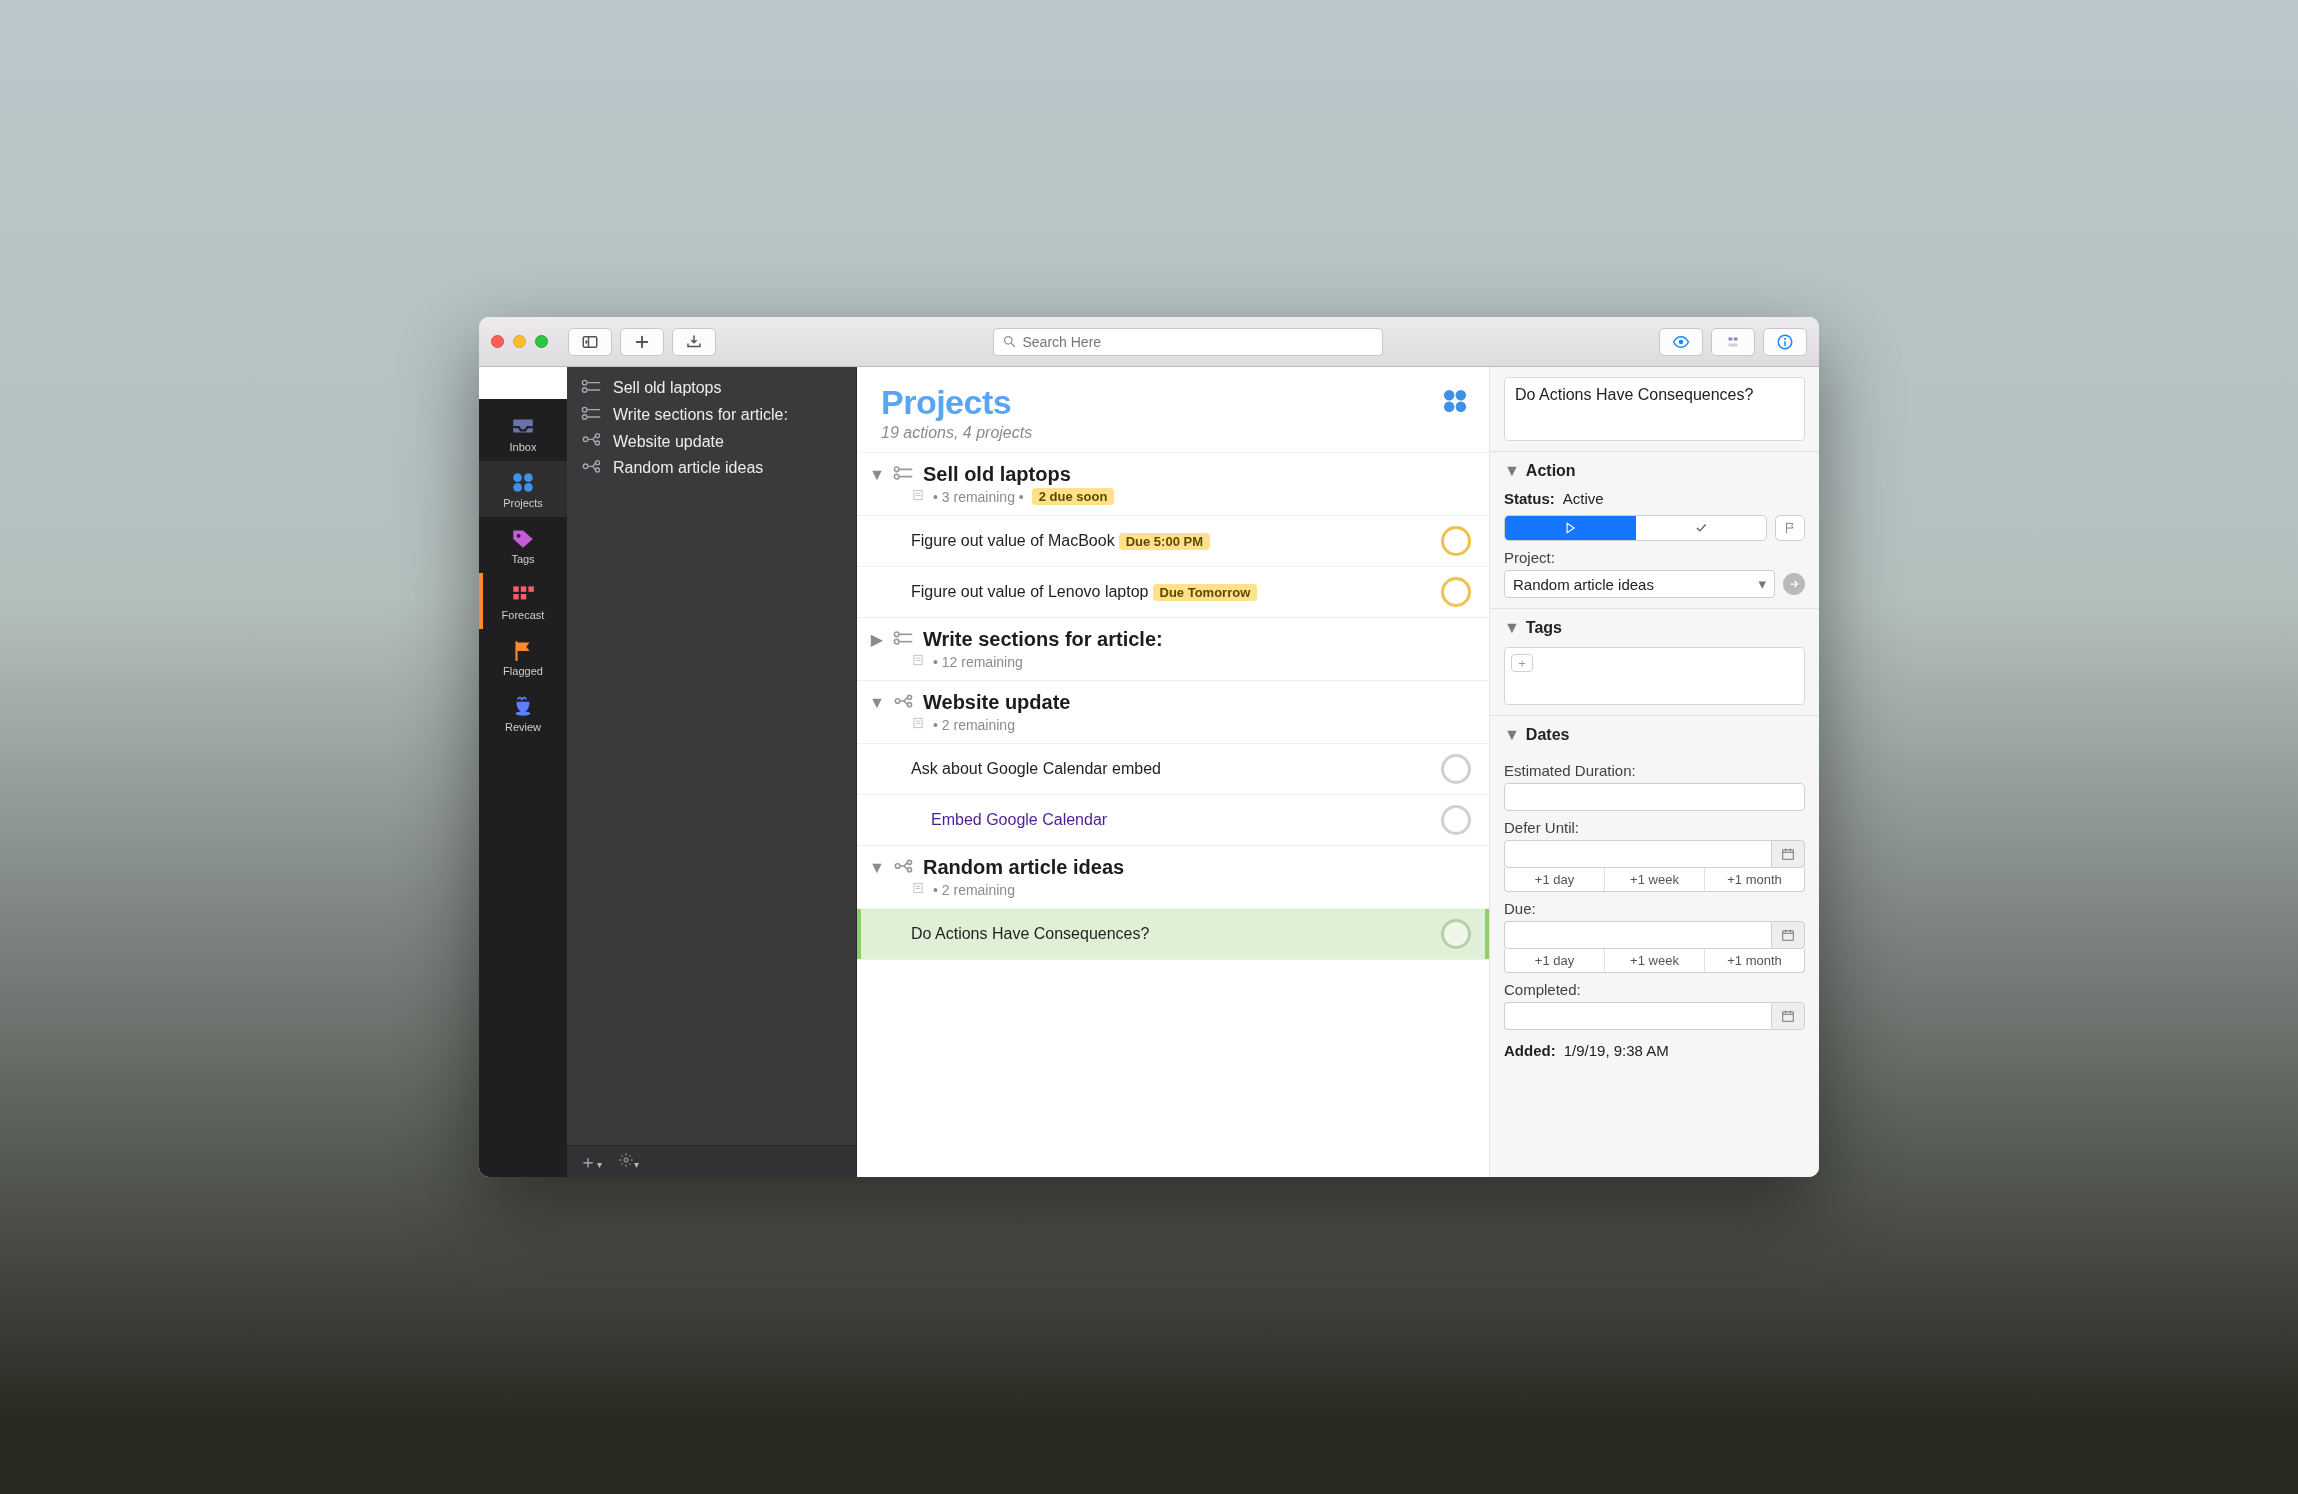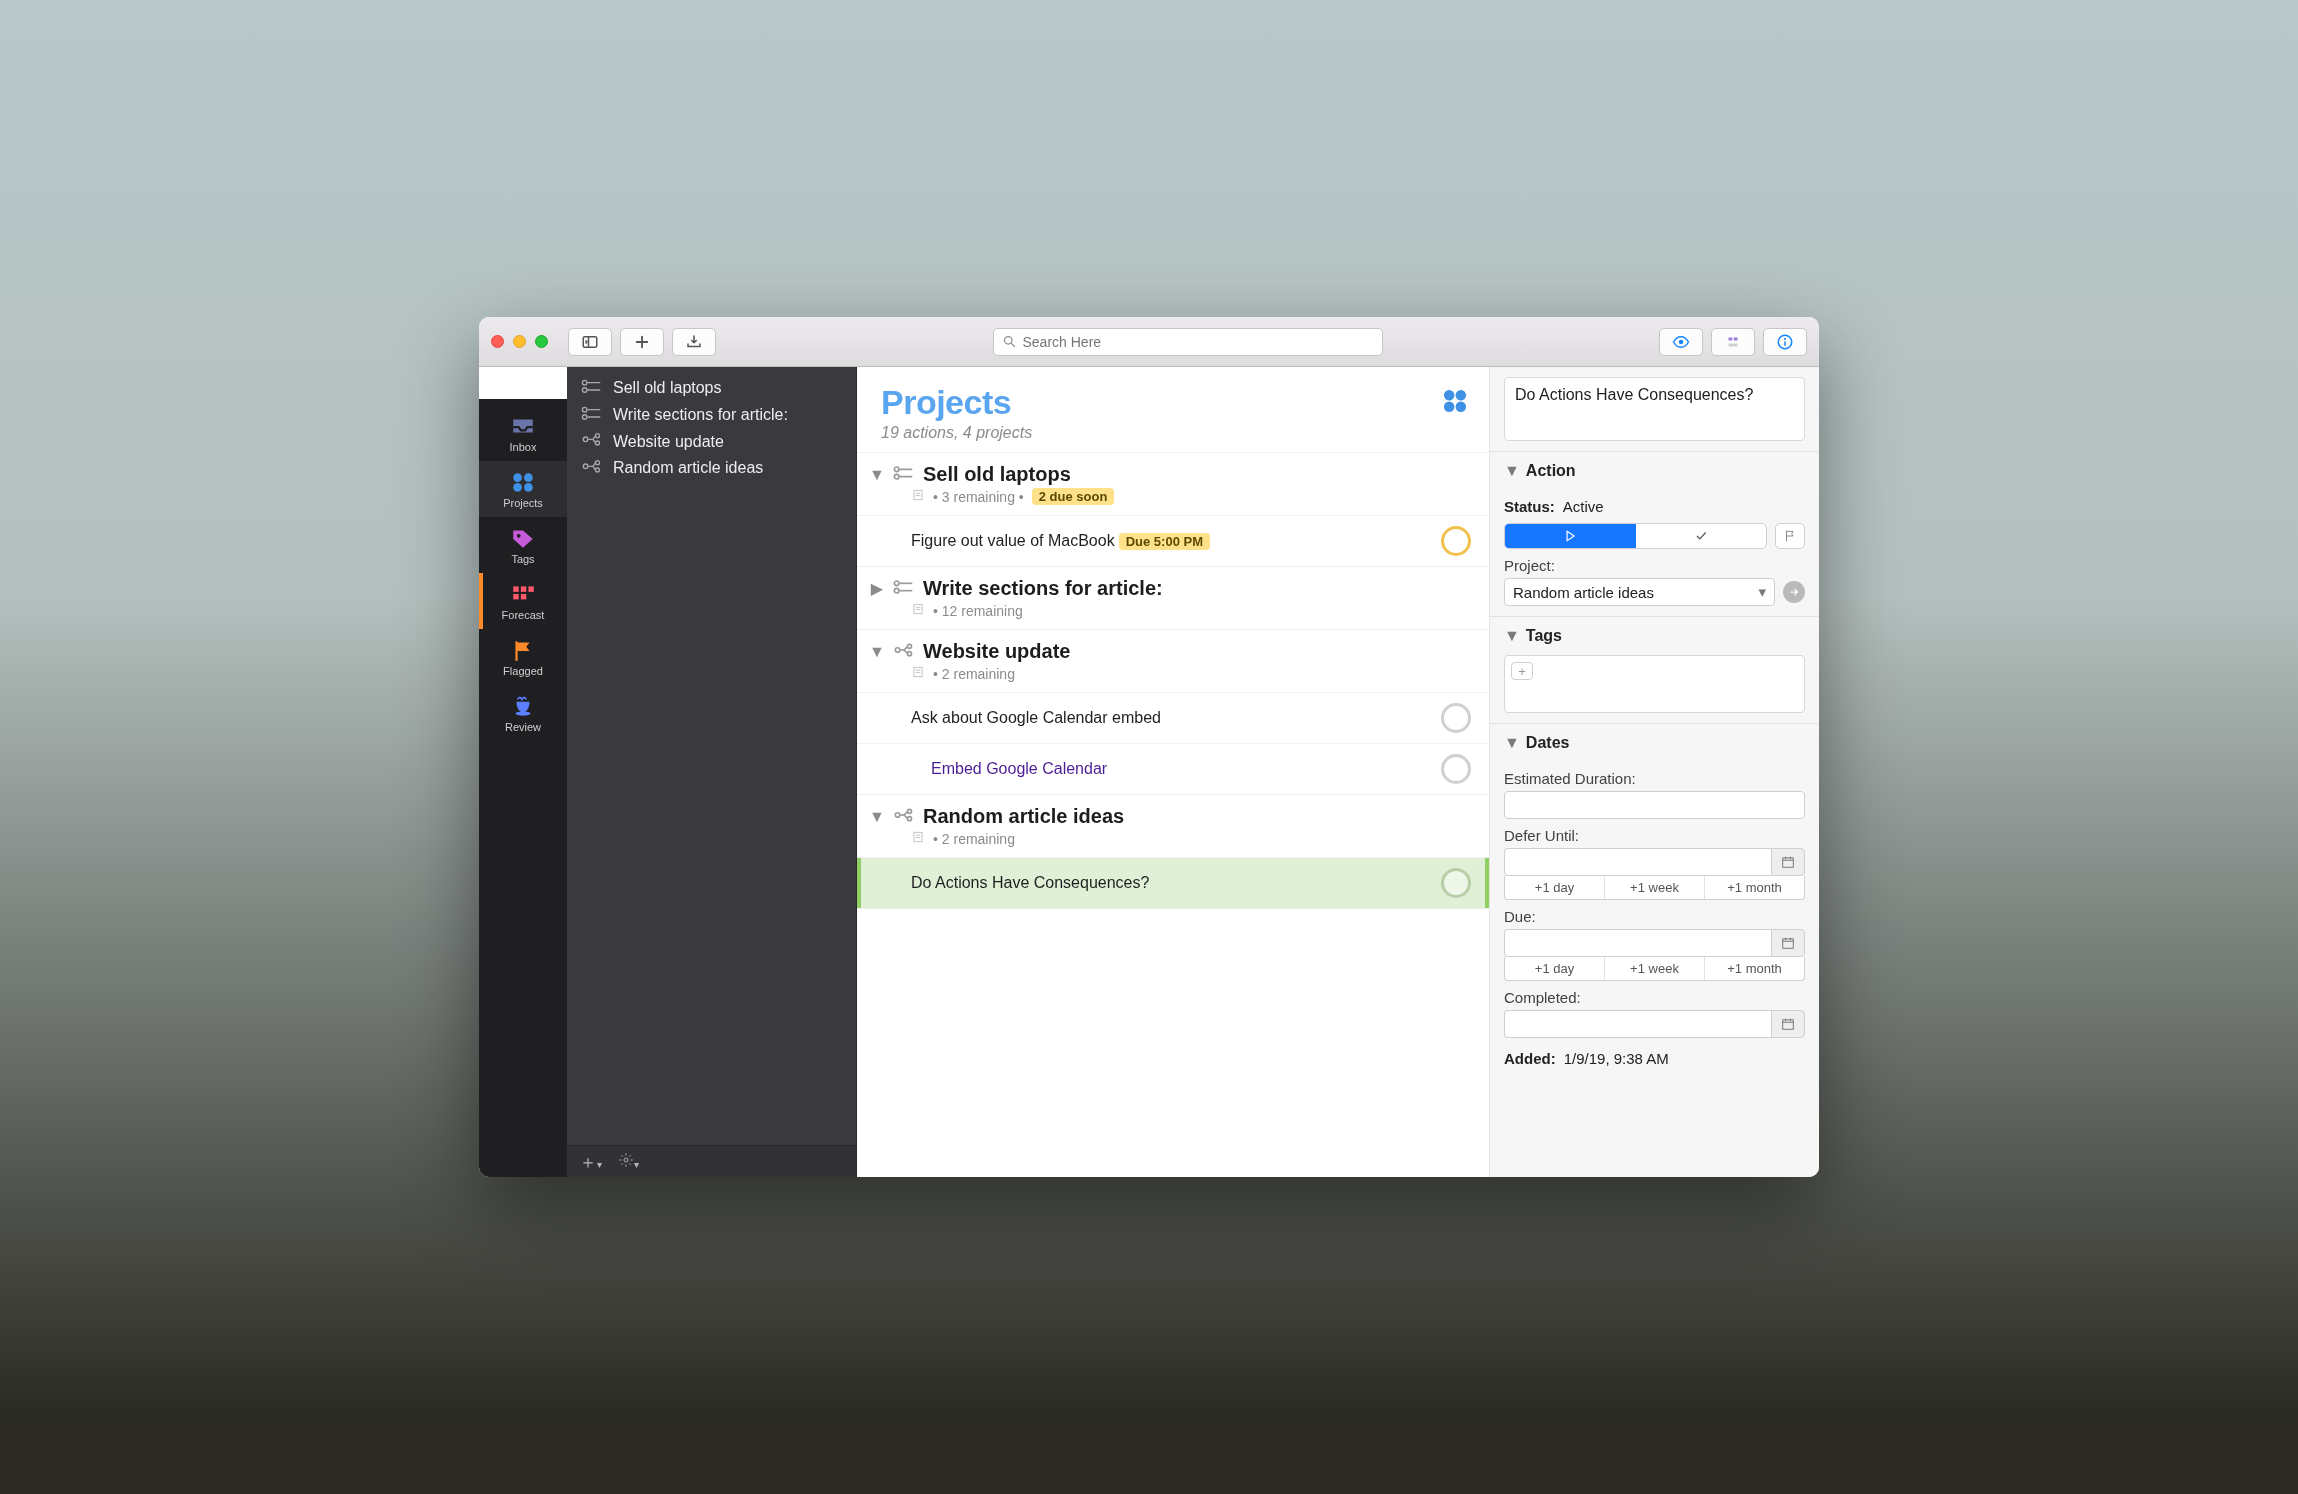--- a/index.html
+++ b/index.html
@@ -162,21 +162,21 @@
     background:#fff; border:1px solid #d9d9d9; border-radius:4px;
     padding:8px 10px; font-size:16px; color:#222;
   }
   .ins-section-h {
     display:flex; align-items:center; gap:6px;
     padding:10px 14px 6px; font-weight:700; font-size:16px; color:#222;
     border-top:1px solid #e2e2e2;
   }
   .ins-section-h .tri { color:#7a7a7a; }
   .ins-block { padding:4px 14px 10px; }
-  .kv { display:flex; gap:8px; align-items:center; font-size:15px; margin-bottom:8px;margin-top:8px;}
+  .kv { display:flex; gap:8px; align-items:center; font-size:15px; margin-bottom:8px;}
   .kv .k { color:#222; font-weight:600;}
   .kv .v { color:#222;}
   .seg {
     display:flex; border:1px solid #cfcfcf; border-radius:5px; overflow:hidden;
     height:26px; background:#fff;
   }
   .seg > div { flex:1; display:flex; align-items:center; justify-content:center; }
   .seg .on { background:#1676ff; color:#fff; }
   .mini-btn {
     width:30px; height:26px; border:1px solid #cfcfcf; border-radius:5px;
@@ -426,20 +426,27 @@
               <span>• 3 remaining •</span>
               <span class="pill">2 due soon</span>
             </div>
             <div class="task">
               <div class="t-body">
                 <span class="t-title">Figure out value of MacBook</span>
                 <span class="t-due">Due 5:00 PM</span>
               </div>
               <div class="circle due"></div>
             </div>
+            <div class="task">
+              <div class="t-body">
+                <span class="t-title">Figure out value of Lenovo laptop</span>
+                <span class="t-due">Due Tomorrow</span>
+              </div>
+              <div class="circle due"></div>
+            </div>
           </div>
           <div class="group">
             <div class="group-head">
               <span class="disclosure">▶</span>
               <span class="gicon"><svg viewBox="0 0 24 16" width="22" height="16">
                   <circle cx="4" cy="4" r="2.5" fill="none" stroke="#9a9a9a" stroke-width="1.8"></circle>
                   <path d="M7 4h14" stroke="#9a9a9a" stroke-width="1.8"></path>
                   <circle cx="4" cy="12" r="2.5" fill="none" stroke="#9a9a9a" stroke-width="1.8"></circle>
                   <path d="M7 12h14" stroke="#9a9a9a" stroke-width="1.8"></path>
                 </svg></span>

